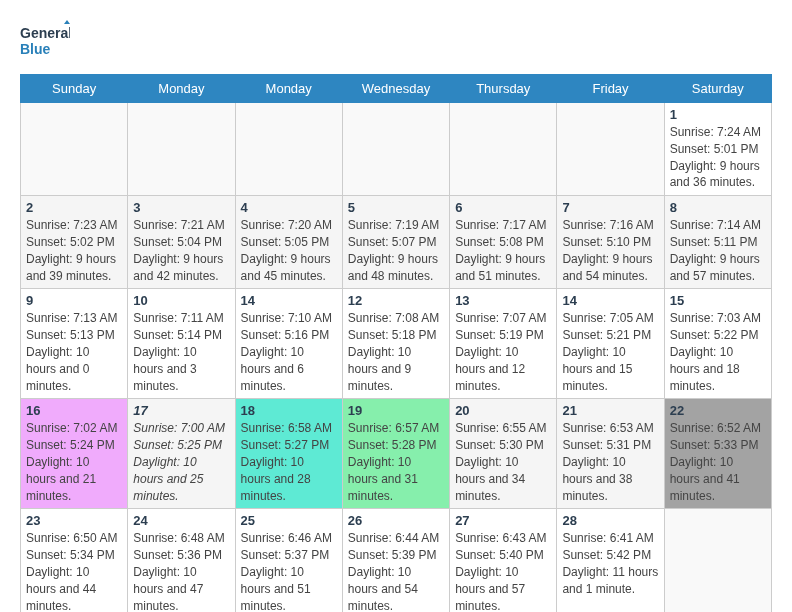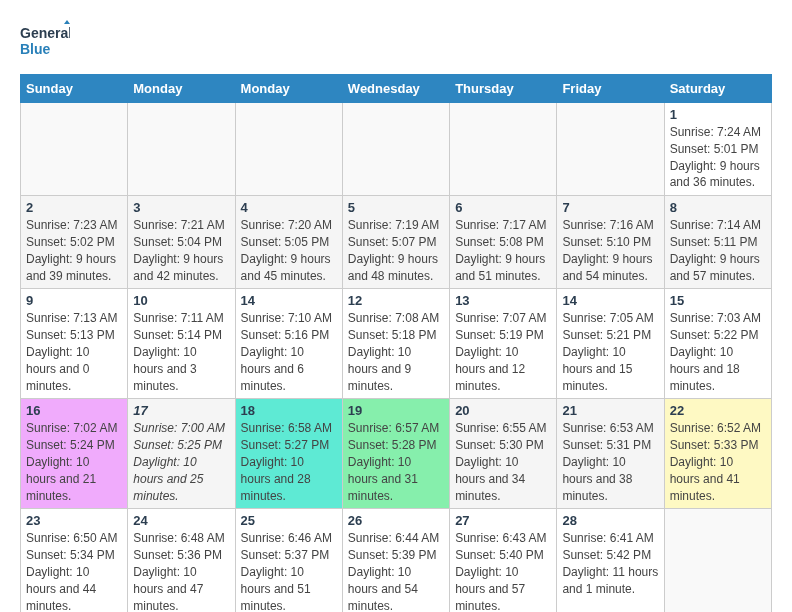--- a/index.html
+++ b/index.html
@@ -37,24 +37,24 @@
       color: #555;
     }
     table {
       width: 100%;
       border-collapse: collapse;
       font-size: 11px;
     }
     th {
       background-color: #2e86c1;
       color: #fff;
-      text-align: left;
+      text-align: center;
       padding: 6px 5px;
       font-size: 13px;
-      font-weight: bold;
+      font-weight: normal;
       border: 1px solid #2e86c1;
     }
     td {
       border: 1px solid #ccc;
       vertical-align: top;
       padding: 4px 5px;
       width: calc(100%/7);
       height: 88px;
       background: #fff;
     }
@@ -200,21 +200,21 @@
           <div class="day-info">Sunrise: 6:57 AM<br>Sunset: 5:28 PM<br>Daylight: 10 hours and 31 minutes.</div>
         </td>
         <td style="background-color: rgb(245, 245, 245); margin-top: 32px;">
           <span class="day-number">20</span>
           <div class="day-info">Sunrise: 6:55 AM<br>Sunset: 5:30 PM<br>Daylight: 10 hours and 34 minutes.</div>
         </td>
         <td style="background-color: rgb(245, 245, 245);">
           <span class="day-number">21</span>
           <div class="day-info">Sunrise: 6:53 AM<br>Sunset: 5:31 PM<br>Daylight: 10 hours and 38 minutes.</div>
         </td>
-        <td style="background-color: #fef9c3;">
+        <td style="background-color: #a3a3a3;">
           <span class="day-number">22</span>
           <div class="day-info">Sunrise: 6:52 AM<br>Sunset: 5:33 PM<br>Daylight: 10 hours and 41 minutes.</div>
         </td>
       </tr>
       <tr>
         <td>
           <span class="day-number">23</span>
           <div class="day-info">Sunrise: 6:50 AM<br>Sunset: 5:34 PM<br>Daylight: 10 hours and 44 minutes.</div>
         </td>
         <td>

